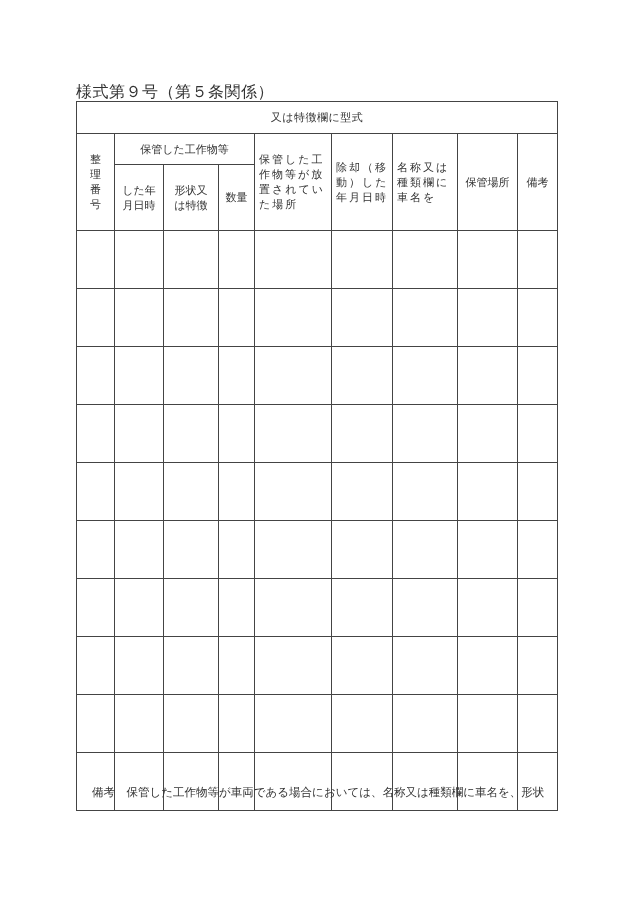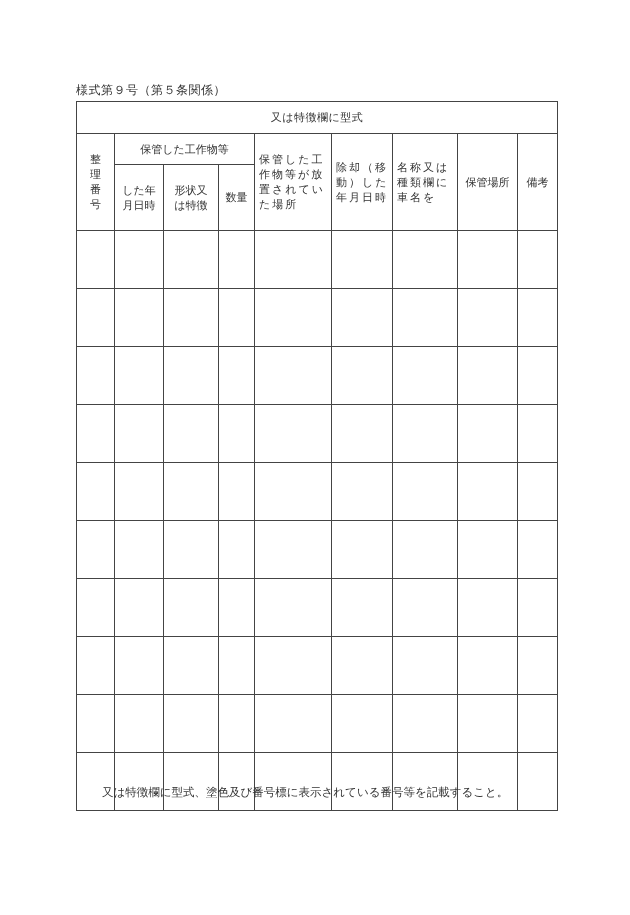--- a/index.html
+++ b/index.html
@@ -1,18 +1,18 @@
 <!DOCTYPE html>
 <html><head>
 <meta charset="utf-8">
 <style>
   html, body { margin:0; padding:0; background:#ffffff; }
   body { width:630px; height:915px; position:relative; overflow:hidden;
          font-family:"DejaVu Serif","Liberation Serif",serif; color:#333; }
-  .form-label { position:absolute; left:76px; top:82px; font-size:12px; letter-spacing:0.5px; }
+  .form-label { position:absolute; left:76px; top:82px; font-size:16px; letter-spacing:0.5px; }
   table.ledger { position:absolute; left:76px; top:101px; border-collapse:collapse;
                  table-layout:fixed; width:481px; }
   table.ledger td { border:1px solid #444; padding:0; font-size:11px; line-height:15px;
                     vertical-align:middle; text-align:center; }
   .title-cell { height:31px; font-size:11.5px; letter-spacing:0.5px; }
   .h-group { height:30px; }
   .h-sub { height:33px; }
   .spaced { text-align:left !important; padding-left:4px !important; letter-spacing:2px; }
   tr.data td { height:57px; }
   .note { position:absolute; left:92px; top:782px; font-size:11.5px; line-height:20px; width:470px; }
@@ -162,14 +162,14 @@
         <td></td>
         <td></td>
         <td></td>
         <td></td>
         <td></td>
       </tr>
     </tbody>
 </table>
 
 <div class="note">
-  <div class="indent">又は特徴欄に型式、塗色及び番号標に表示されている番号等を記載すること。</div>
+  <div><span>備考</span>　<span>保管した工作物等が車両である場合においては、名称又は種類欄に車名を、形状</span></div>
 </div>
 
 </body></html>

